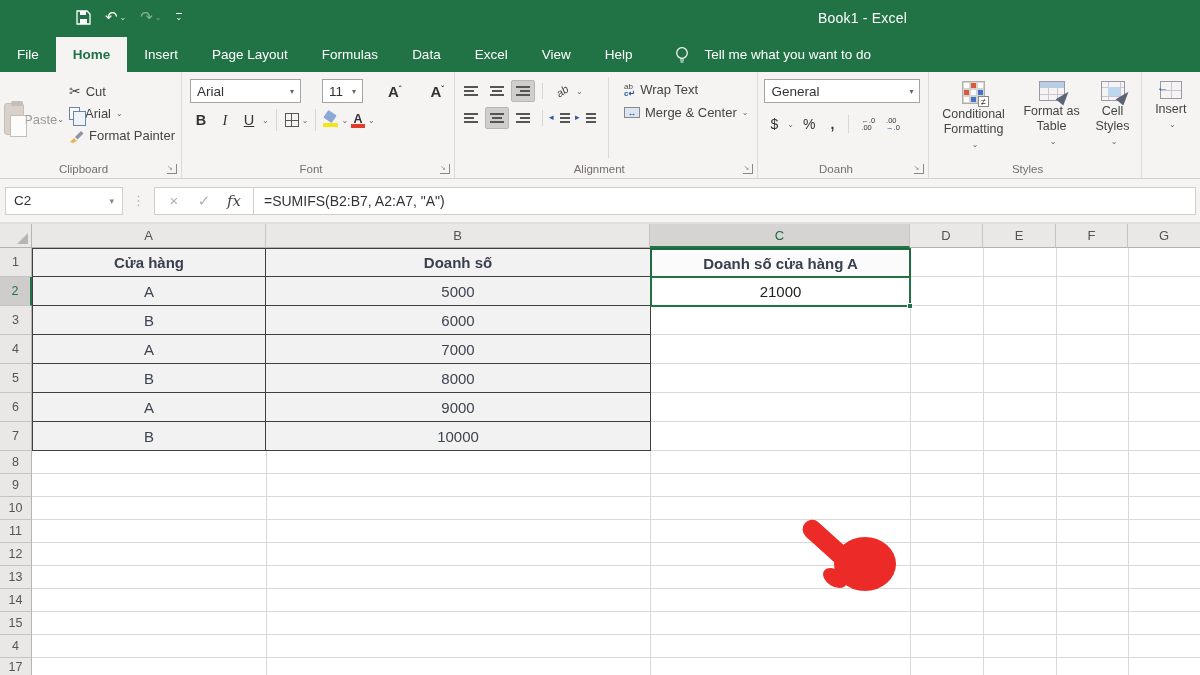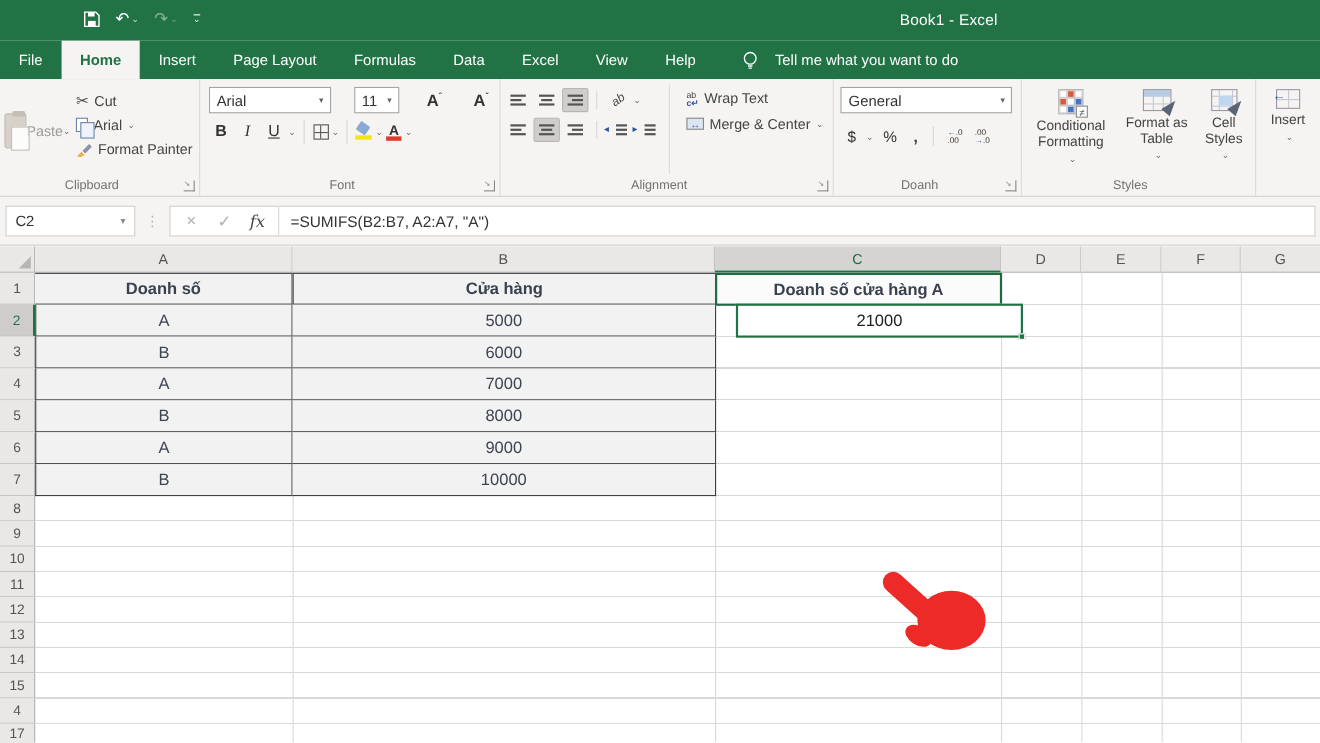--- a/index.html
+++ b/index.html
@@ -144,21 +144,21 @@
      background-repeat:no-repeat; }
   .gridbg2 { position:absolute; left:32px; top:227px; width:1168px; height:224px;
      background-image:repeating-linear-gradient(to bottom, transparent 0 22px, #d9d9d9 22px 23px);
   }
   .datatable { position:absolute; left:32px; top:24px; width:619px; display:grid; grid-template-columns:234px 385px; grid-auto-rows:29px; }
   .dcell { background:#f2f2f2; border-right:1px solid #3f3f3f; border-bottom:1px solid #3f3f3f; display:flex; align-items:center; justify-content:center; font-size:15px; color:#3e4450; cursor:cell; }
   .dcell.first { border-top:1px solid #3f3f3f; }
   .dcell.lcol { border-left:1px solid #3f3f3f; }
   .dcell.hdr { font-weight:bold; color:#39404e; }
   .c1cell { position:absolute; left:650px; top:24px; width:261px; height:30px; background:#fbfbfb; border:2px solid #1e6a41; display:flex; align-items:center; justify-content:center; font-size:15px; font-weight:bold; color:#39404e; cursor:cell; }
-  .c2cell { position:absolute; left:650px; top:52px; width:261px; height:31px; background:#fff; border:2px solid #217346; display:flex; align-items:center; justify-content:center; font-size:15px; color:#222; cursor:cell;margin-left:19px; }
+  .c2cell { position:absolute; left:650px; top:52px; width:261px; height:31px; background:#fff; border:2px solid #217346; display:flex; align-items:center; justify-content:center; font-size:15px; color:#222; cursor:cell; }
   .fillhandle { position:absolute; right:-4px; bottom:-4px; width:6px; height:6px; background:#217346; border:1px solid #fff; }
   .hand { position:absolute; left:793px; top:282px; pointer-events:none; }
 </style>
 </head>
 <body>
 
 <div class="app">
 
   <div class="titlebar">
     <div class="qat">
@@ -475,22 +475,22 @@
       <div class="rh" style="height:23px">15</div>
       <div class="rh" style="height:23px">4</div>
       <div class="rh" style="height:18px">17</div>
     </div>
 
     <div class="gridbg">
         <div class="gridbg2" style="left:0; top:203px; width:100%;"></div>
       </div>
 
     <div class="datatable">
+      <div class="dcell hdr first lcol">Cửa hàng</div>
       <div class="dcell hdr first">Doanh số</div>
-      <div class="dcell hdr first lcol">Cửa hàng</div>
       <div class="dcell lcol">A</div>
       <div class="dcell">5000</div>
       <div class="dcell lcol">B</div>
       <div class="dcell">6000</div>
       <div class="dcell lcol">A</div>
       <div class="dcell">7000</div>
       <div class="dcell lcol">B</div>
       <div class="dcell">8000</div>
       <div class="dcell lcol">A</div>
       <div class="dcell">9000</div>

